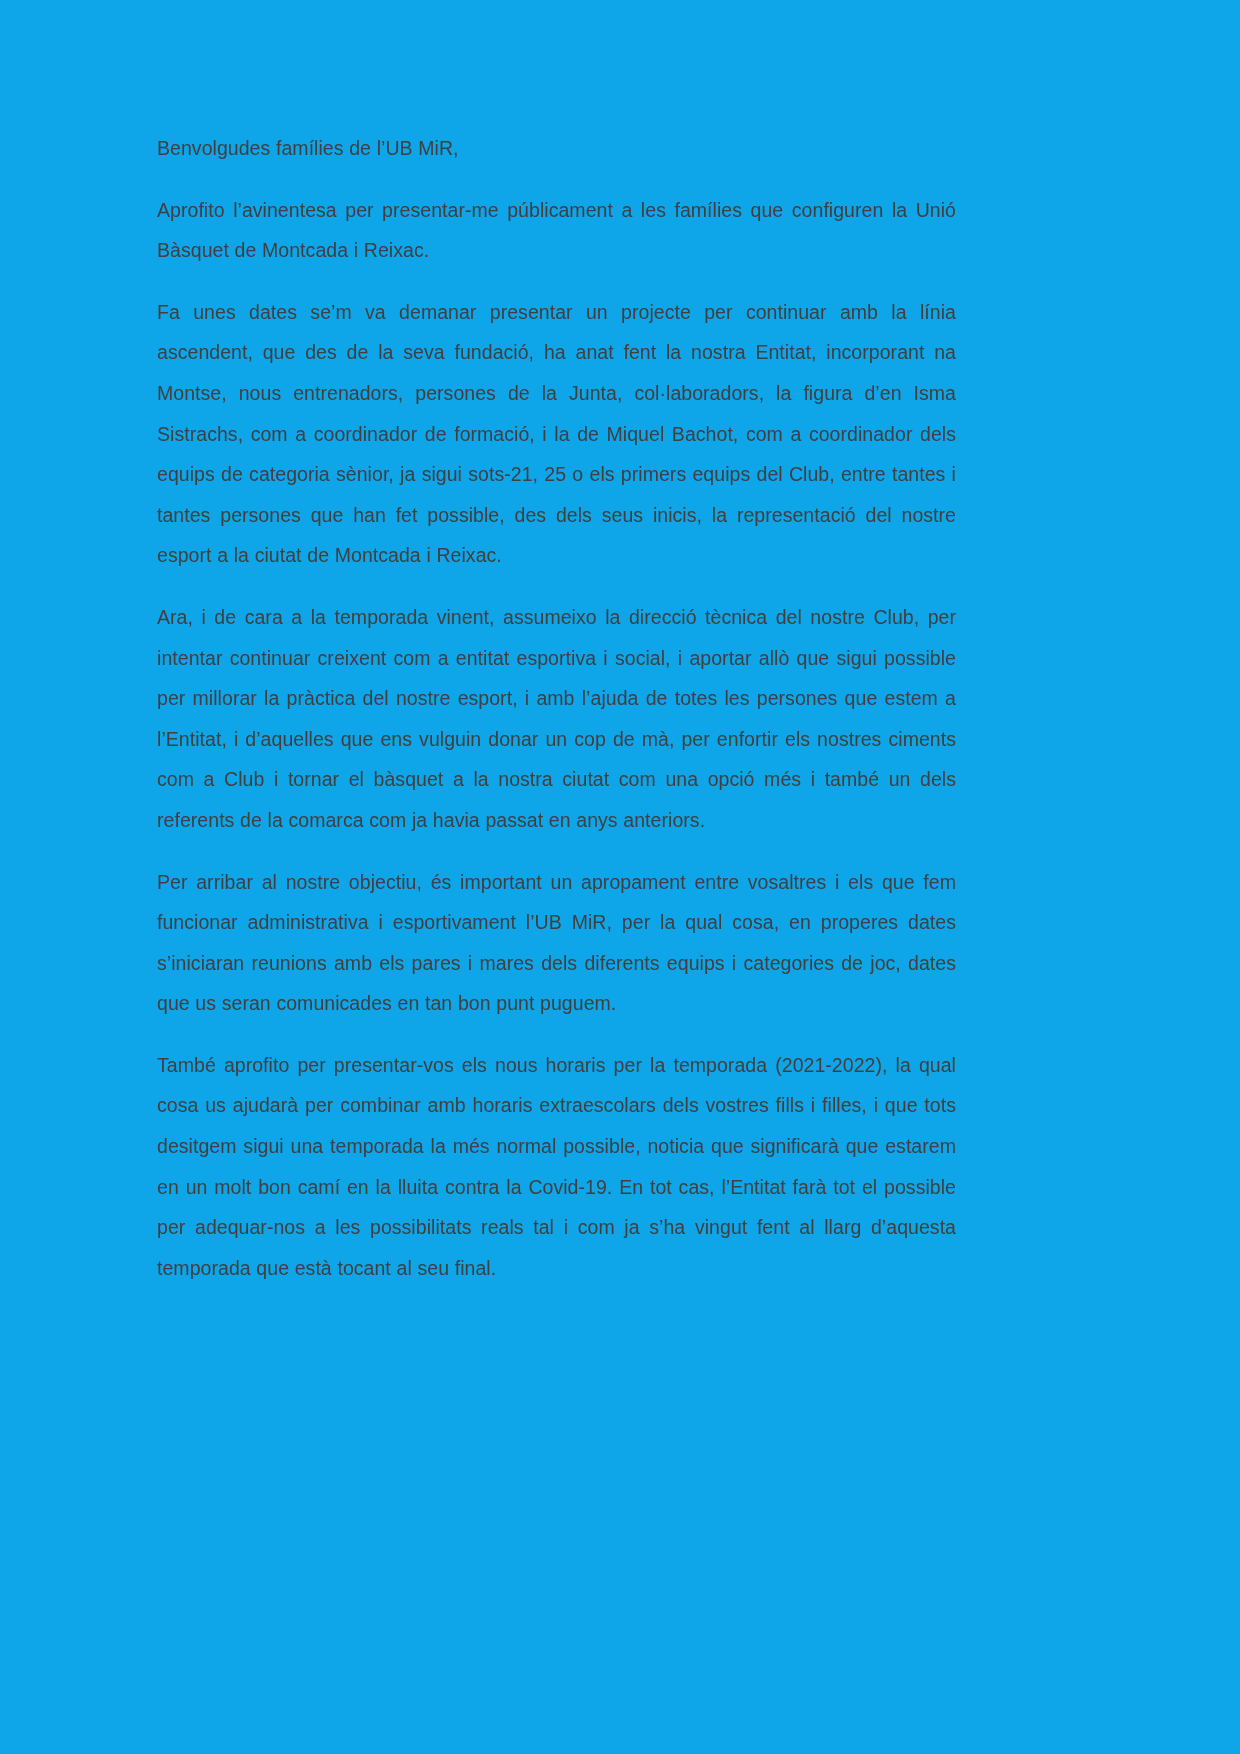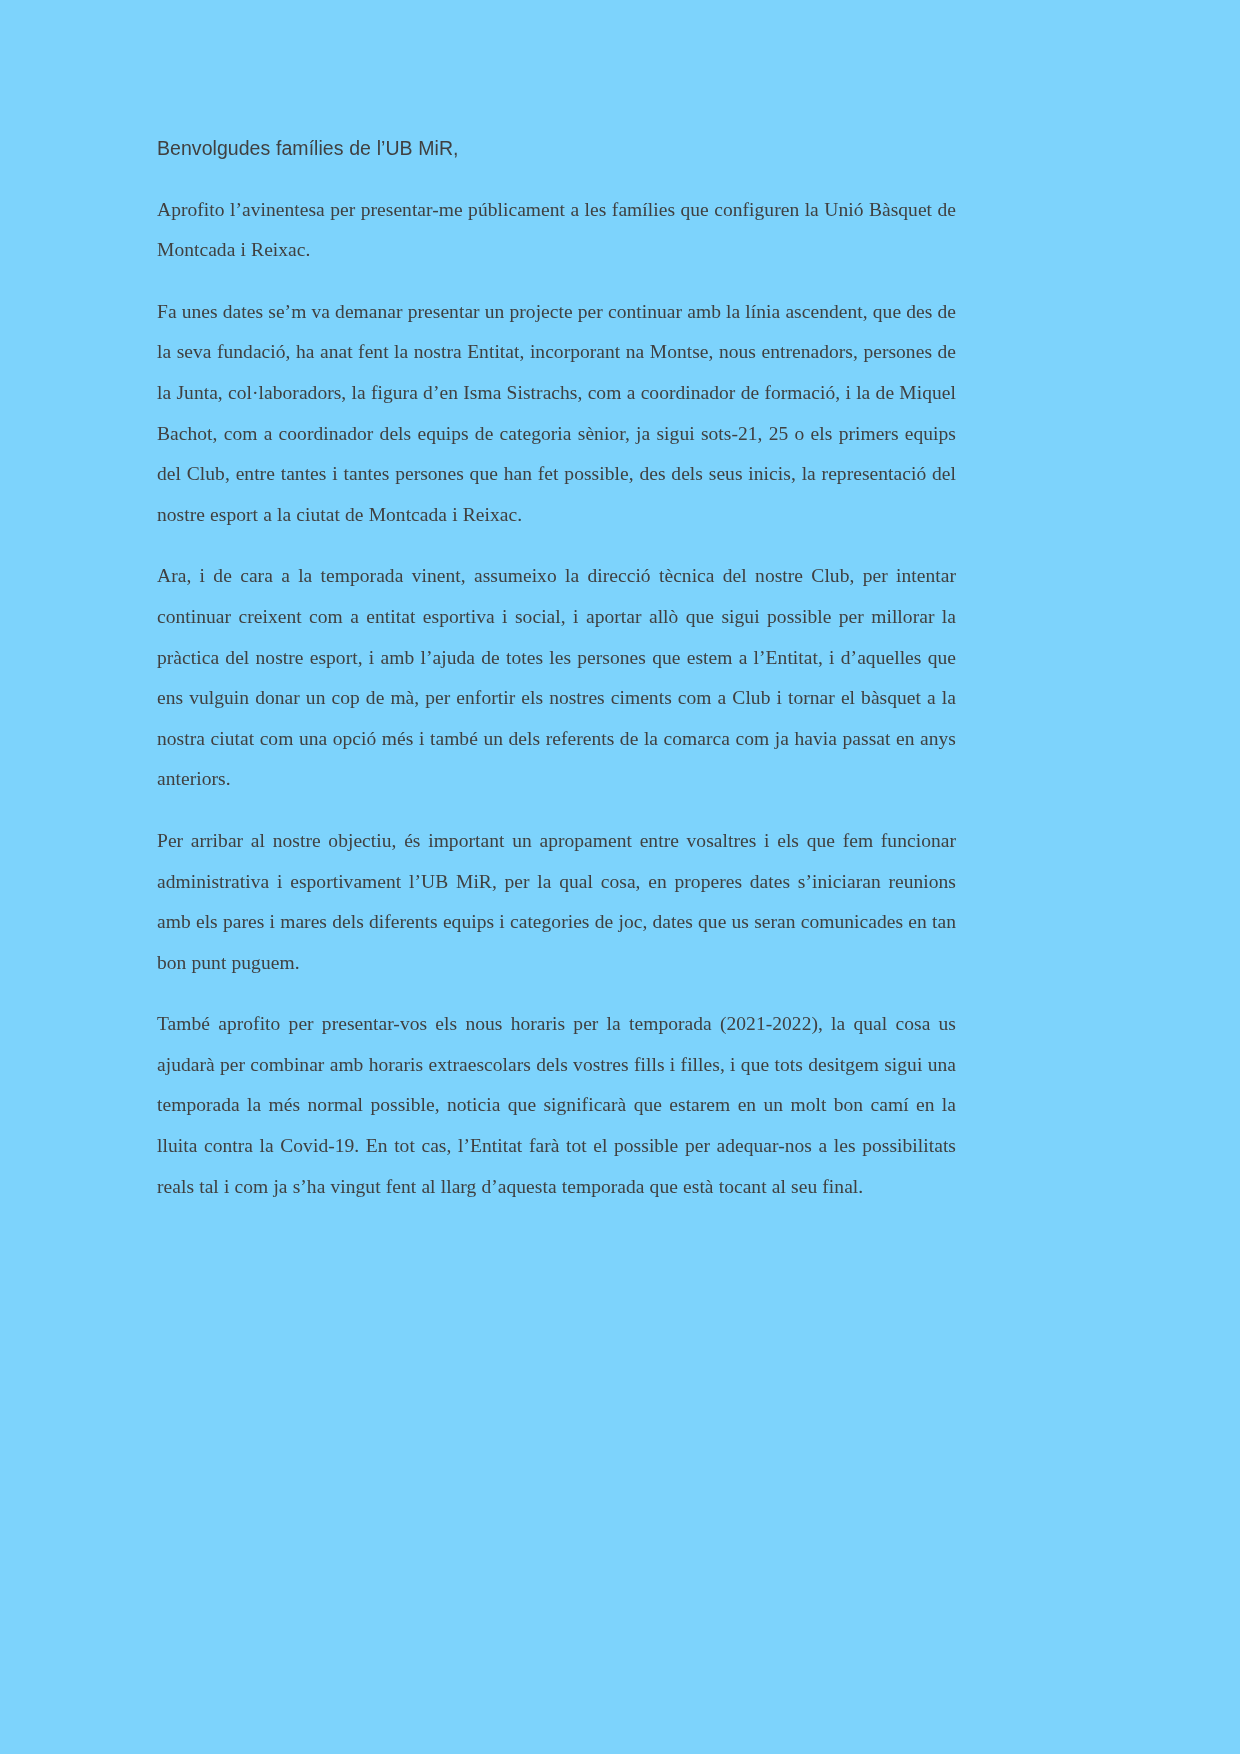--- a/index.html
+++ b/index.html
@@ -9,21 +9,21 @@
     background: #ffffff;
   }
   body {
     font-family: "Liberation Sans", "DejaVu Sans", sans-serif;
   }
   .page {
     position: relative;
     width: 1240px;
     height: 1754px;
     margin: 0 auto;
-    background: #7dd3fc;
+    background: #0ea5e9;
     box-sizing: border-box;
     overflow: hidden;
   }
   .doc-body {
     position: absolute;
     left: 157px;
     top: 128px;
     width: 799px;
   }
   .para {
@@ -33,21 +33,20 @@
     text-align: justify;
     text-justify: inter-word;
     margin: 0 0 21px 0;
     letter-spacing: 0.05px;
     word-spacing: 0.2px;
     -webkit-font-smoothing: antialiased;
   }
   
   .para + .para {
     margin-top: 19px;
-    font-family: Liberation Serif, serif;
   }
   .salutation {
     text-align: left;
   }
 </style>
 </head>
 <body>
 
 <div class="page">
   <div class="doc-body">

